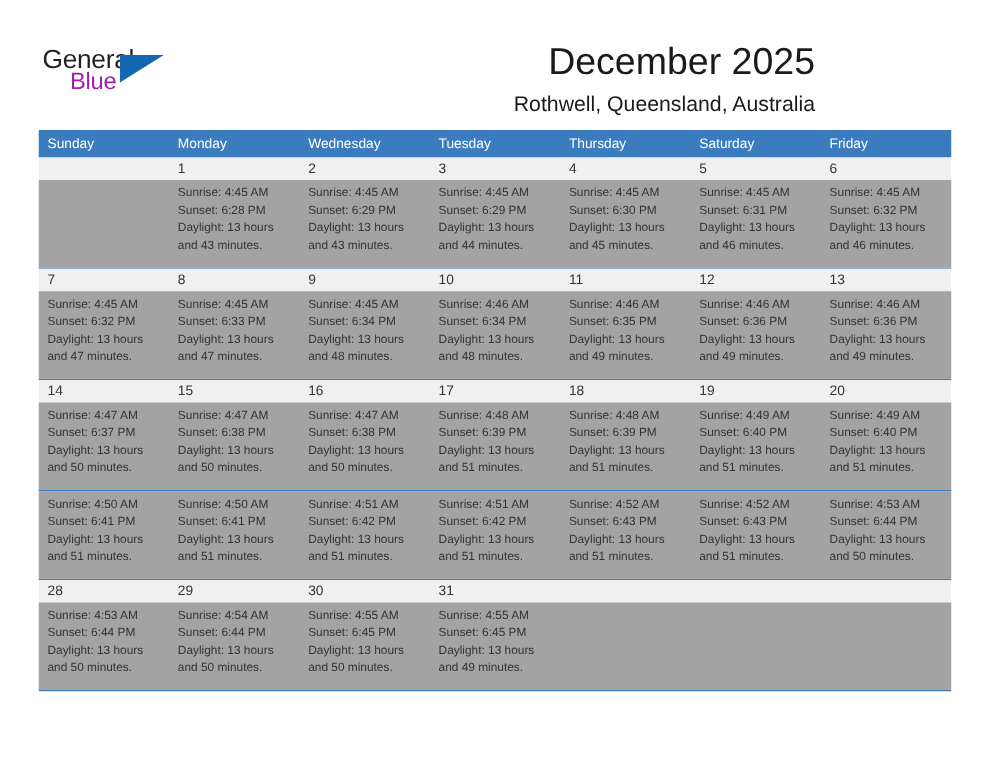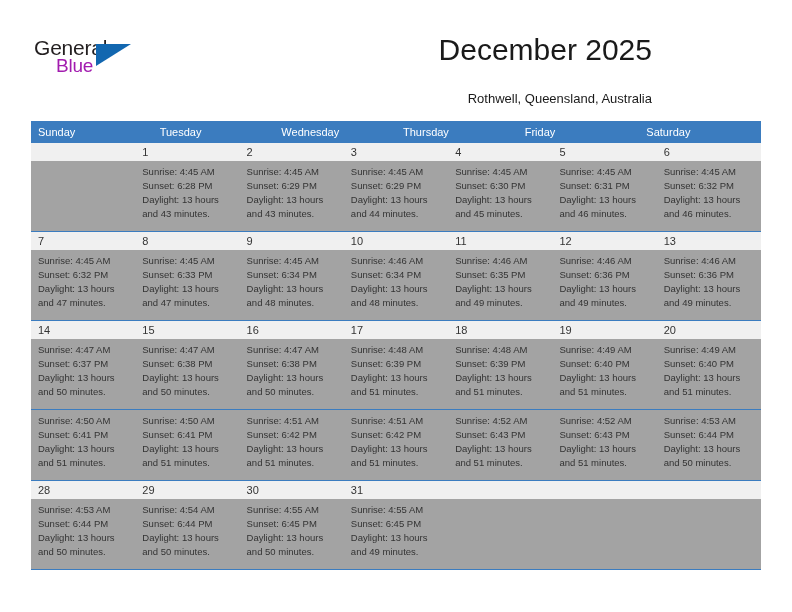--- a/index.html
+++ b/index.html
@@ -72,40 +72,39 @@
     text-align: right;
   }
   .cal-title {
     font-size: 30px;
     font-weight: normal;
     color: #1a1a1a;
     line-height: 36px;
     white-space: nowrap;
   }
   .cal-subtitle {
-    font-size: 13px;
+    font-size: 17px;
     font-weight: normal;
     color: #1a1a1a;
     line-height: 22px;
-    margin-top: 20px;
+    margin-top: 5px;
     white-space: nowrap;
   }
 
   
   .calendar {
     position: absolute;
     left: 31px;
     top: 104px;
     width: 730px;
   }
   .weekday-row {
     display: flex;
     width: 730px;
     background: #3b7cbf;
-    margin-top: 17px;
   }
   .weekday {
     flex: 1 1 0;
     height: 22px;
     line-height: 22px;
     color: #ffffff;
     font-size: 11px;
     padding-left: 7px;
     box-sizing: border-box;
     overflow: hidden;
@@ -167,25 +166,26 @@
     <div class="title-block">
       <div class="cal-title">December 2025</div>
       <div class="cal-subtitle">Rothwell, Queensland, Australia</div>
     </div>
 
   </div>
 
   <div class="calendar">
     <div class="weekday-row" id="weekday-row">
         <div class="weekday">Sunday</div>
+        <div class="weekday">Monday</div>
+        <div class="weekday">Wednesday</div>
         <div class="weekday">Tuesday</div>
-        <div class="weekday">Wednesday</div>
         <div class="weekday">Thursday</div>
+        <div class="weekday">Saturday</div>
         <div class="weekday">Friday</div>
-        <div class="weekday">Saturday</div>
       </div>
     <div id="weeks-container">
         <div class="week">
           <div class="daynum-row">
             <div class="daynum"></div>
             <div class="daynum">1</div>
             <div class="daynum">2</div>
             <div class="daynum">3</div>
             <div class="daynum">4</div>
             <div class="daynum">5</div>

